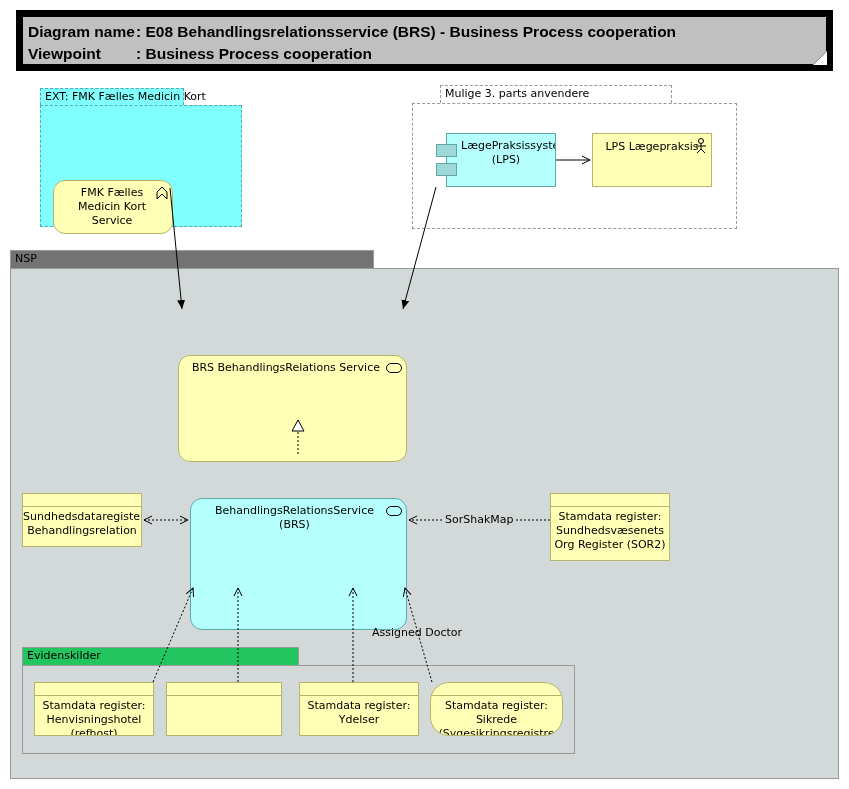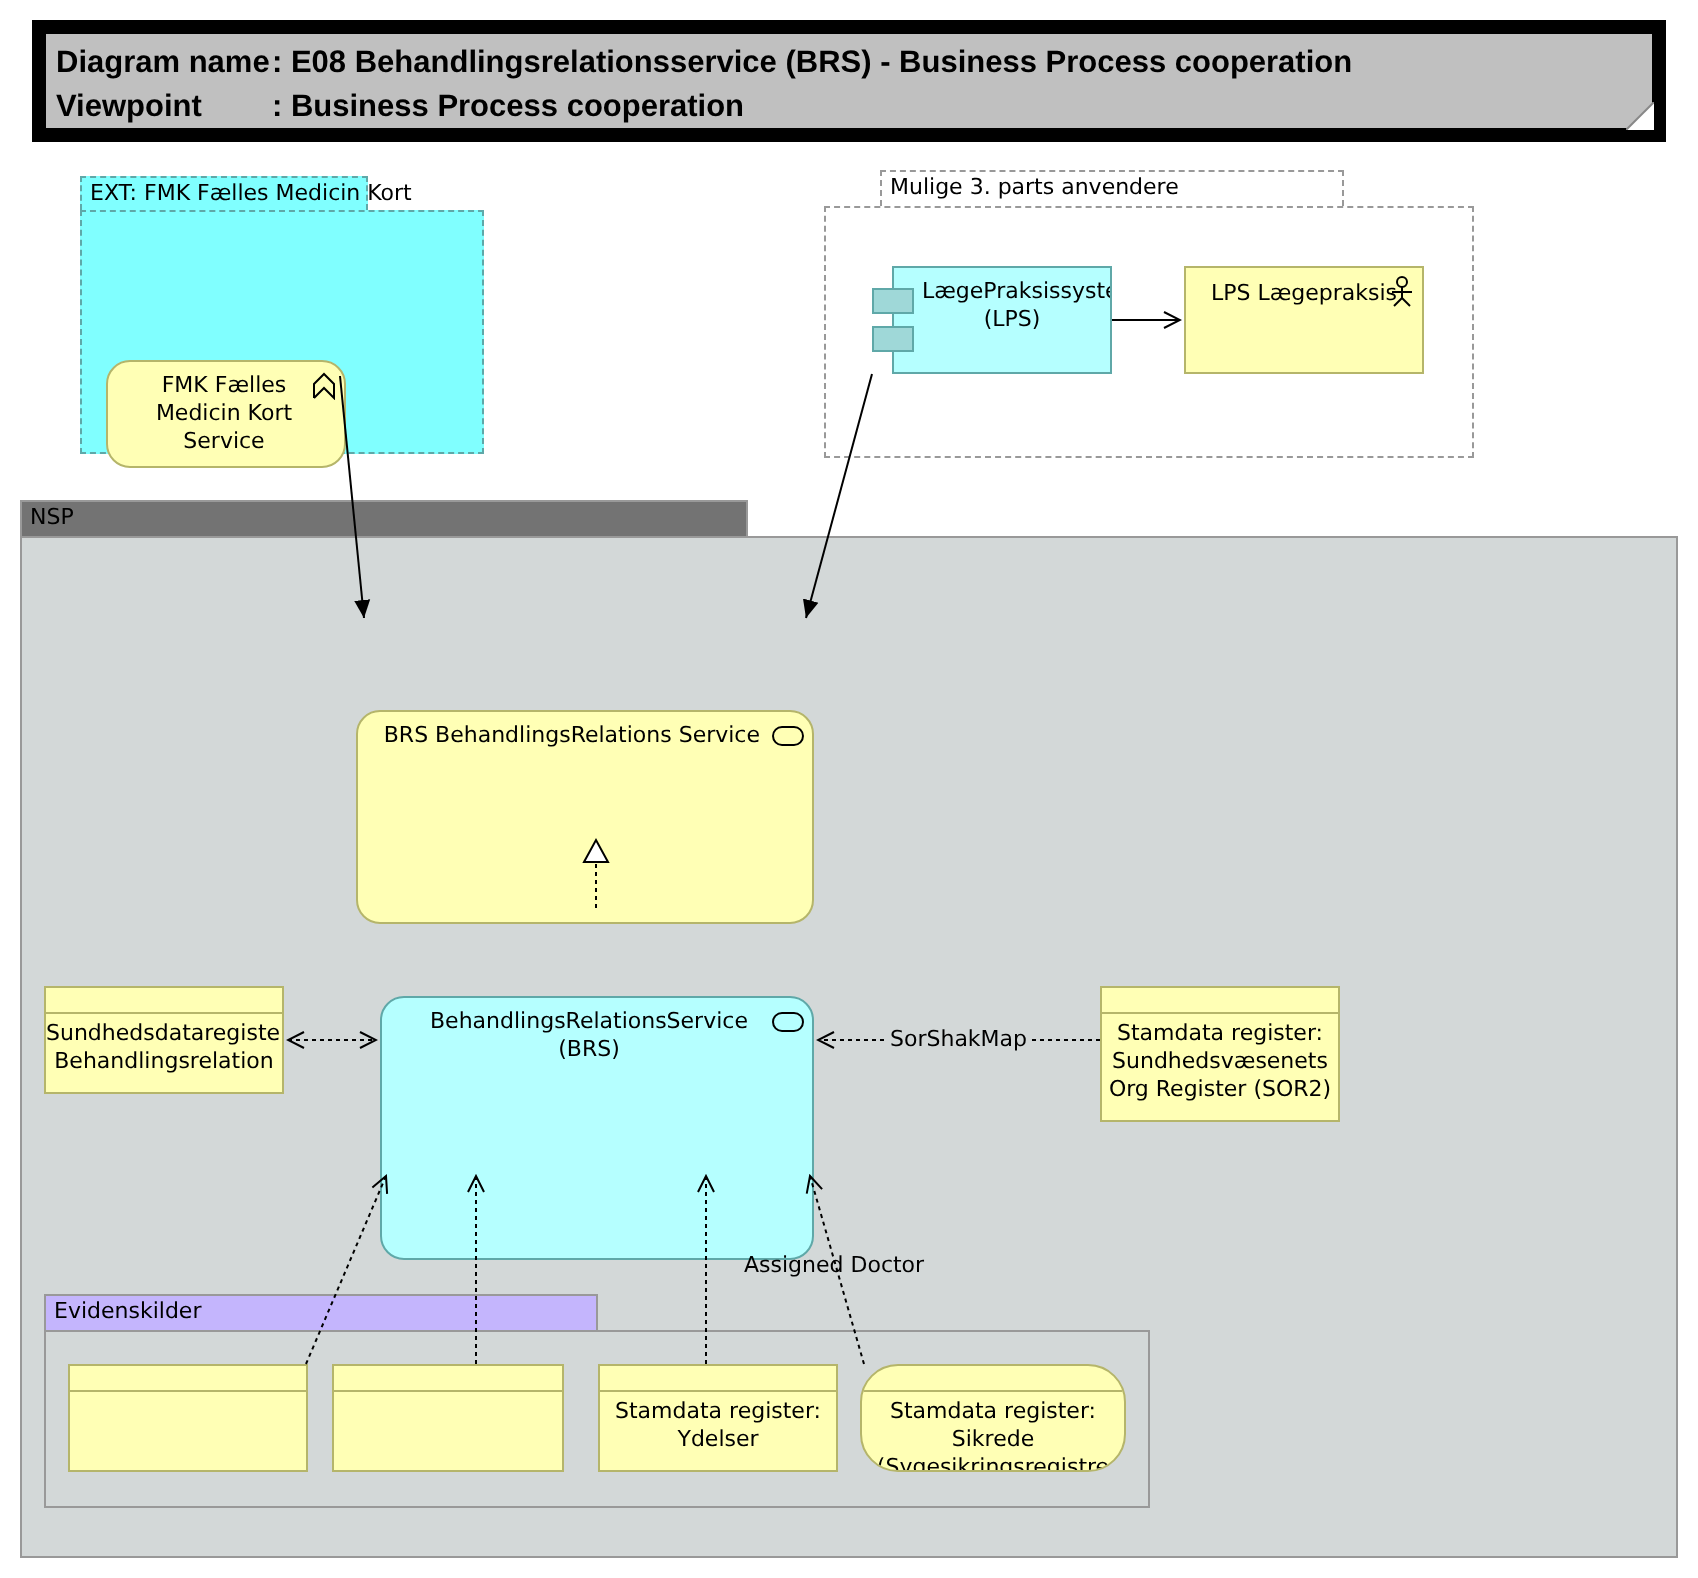--- a/index.html
+++ b/index.html
@@ -72,21 +72,21 @@
     <line x1="6" y1="11" x2="10" y2="15" stroke="#000"></line>
   </svg>
 </div>
 
 <div>
   <div class="group-tab" style="left:10px;top:250px;width:364px;height:18px;background:#737373;border:1px solid #999;border-bottom:none;">NSP</div>
   <div class="group-body" style="left:10px;top:268px;width:829px;height:511px;background:#d3d8d8;border:1px solid #999;"></div>
 </div>
 
 <div>
-  <div class="group-tab" style="left:22px;top:647px;width:277px;height:18px;background:#c4b5fd;border:1px solid #999;border-bottom:none;">Evidenskilder</div>
+  <div class="group-tab" style="left:22px;top:647px;width:277px;height:18px;background:#22c55e;border:1px solid #999;border-bottom:none;">Evidenskilder</div>
   <div class="group-body" style="left:22px;top:665px;width:553px;height:89px;background:#d3d8d8;border:1px solid #999;"></div>
 </div>
 
 <div class="node yellow rounded" style="left:178px;top:311px;width:229px;height:107px;padding:5px 26px 0 0;text-align:right;">
   <span>BRS BehandlingsRelations Service</span>
   <svg class="abs" style="right:4px;top:7px" width="16" height="10">
     <rect x="0.5" y="0.5" width="15" height="9" rx="4.5" fill="none" stroke="#000"></rect>
   </svg>
 </div>
 
@@ -100,20 +100,21 @@
 <div class="node yellow data-obj" style="left:22px;top:493px;width:120px;height:54px;">
   <div class="hdr"></div>
   <div class="txt">Sundhedsdataregister: Behandlingsrelation</div>
 </div>
 <div class="node yellow data-obj" style="left:550px;top:493px;width:120px;height:68px;">
   <div class="hdr"></div>
   <div class="txt">Stamdata register: Sundhedsvæsenets Org Register (SOR2)</div>
 </div>
 <div class="node yellow data-obj" style="left:34px;top:682px;width:120px;height:54px;">
   <div class="hdr"></div>
+  <div class="txt">Stamdata register: Henvisningshotel (refhost)</div>
 </div>
 <div class="node yellow data-obj" style="left:166px;top:682px;width:116px;height:54px;">
   <div class="hdr"></div>
 </div>
 <div class="node yellow data-obj" style="left:299px;top:682px;width:120px;height:54px;">
   <div class="hdr"></div>
   <div class="txt">Stamdata register: Ydelser</div>
 </div>
 <div class="node yellow data-obj" style="left:430px;top:682px;width:133px;height:54px;border-radius:19px;">
   <div class="hdr"></div>

